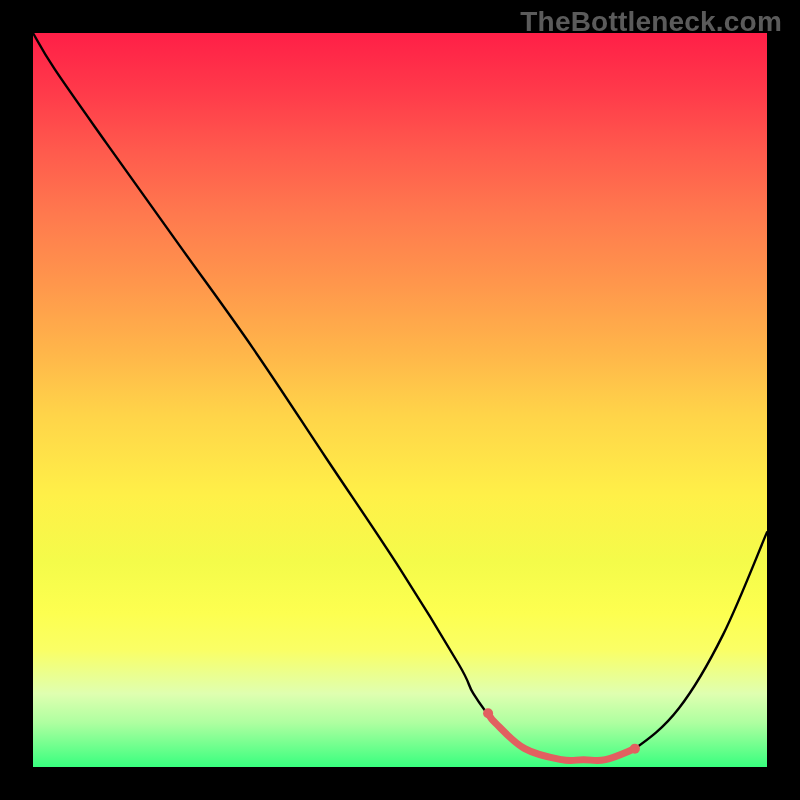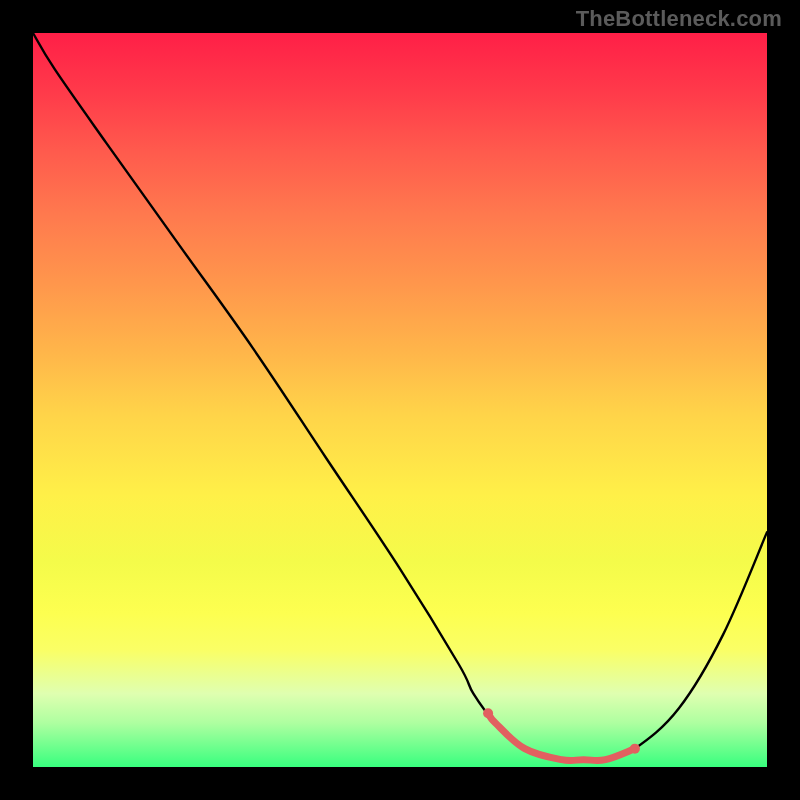--- a/index.html
+++ b/index.html
@@ -14,21 +14,21 @@
     position: relative;
     width: 800px;
     height: 800px;
     background: #000;
   }
   .watermark {
     position: absolute;
     top: 6px;
     right: 18px;
     font-family: Arial, Helvetica, sans-serif;
-    font-size: 22px;
+    font-size: 28px;
     font-weight: 600;
     color: #5b5b5b;
     letter-spacing: 0.2px;
   }
   .plot-area {
     position: absolute;
     left: 33px;
     top: 33px;
     width: 734px;
     height: 734px;

